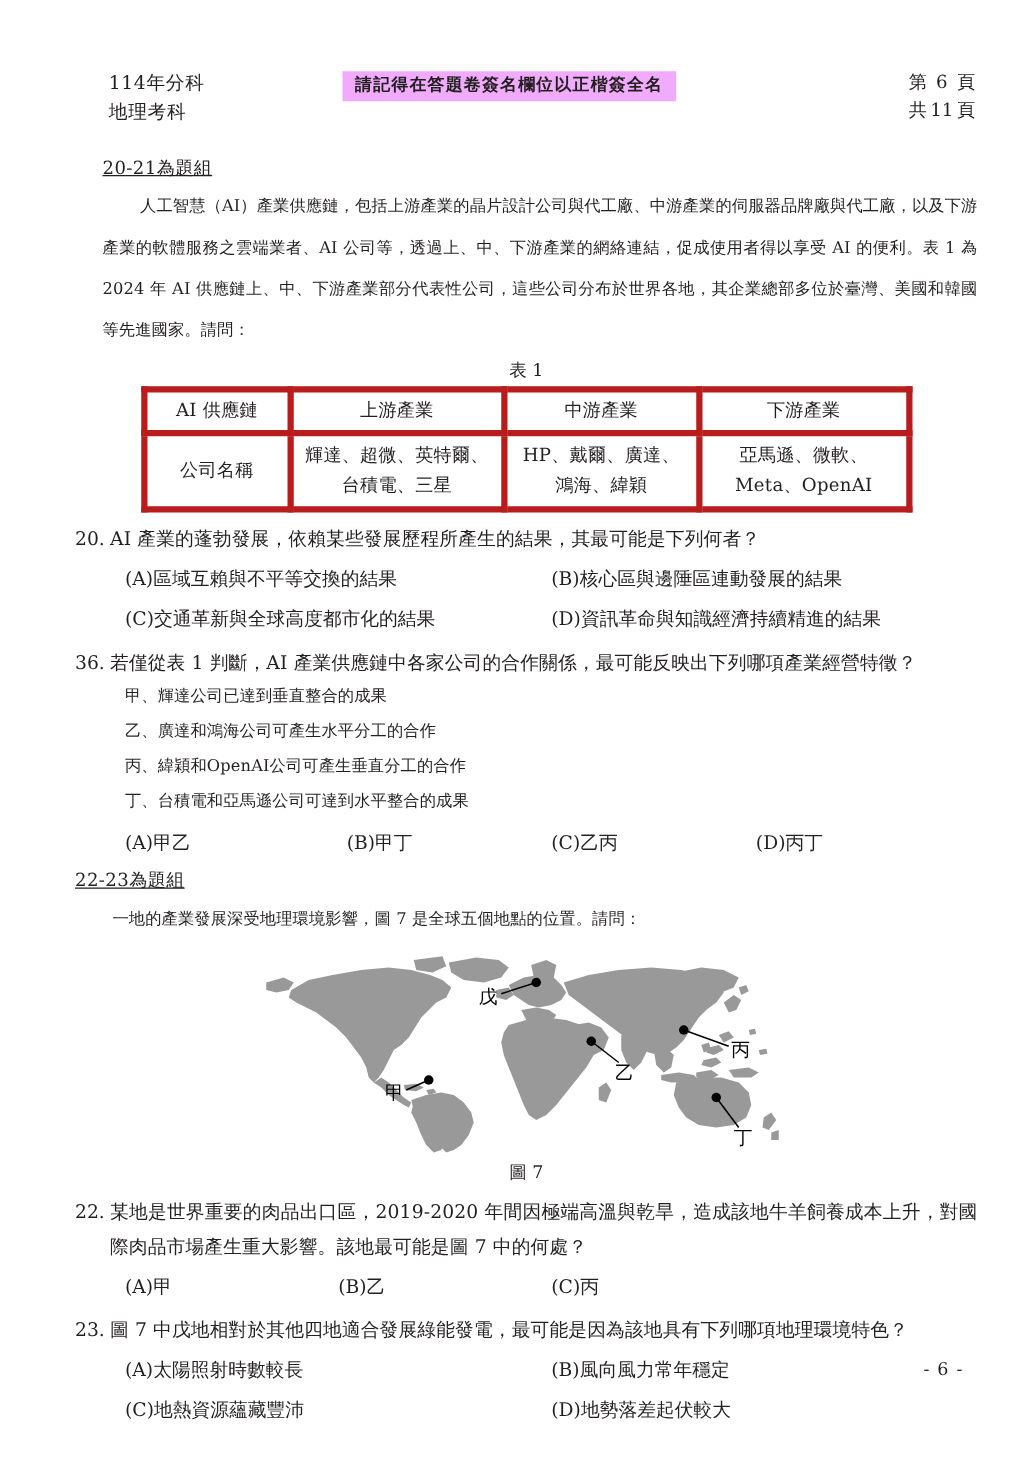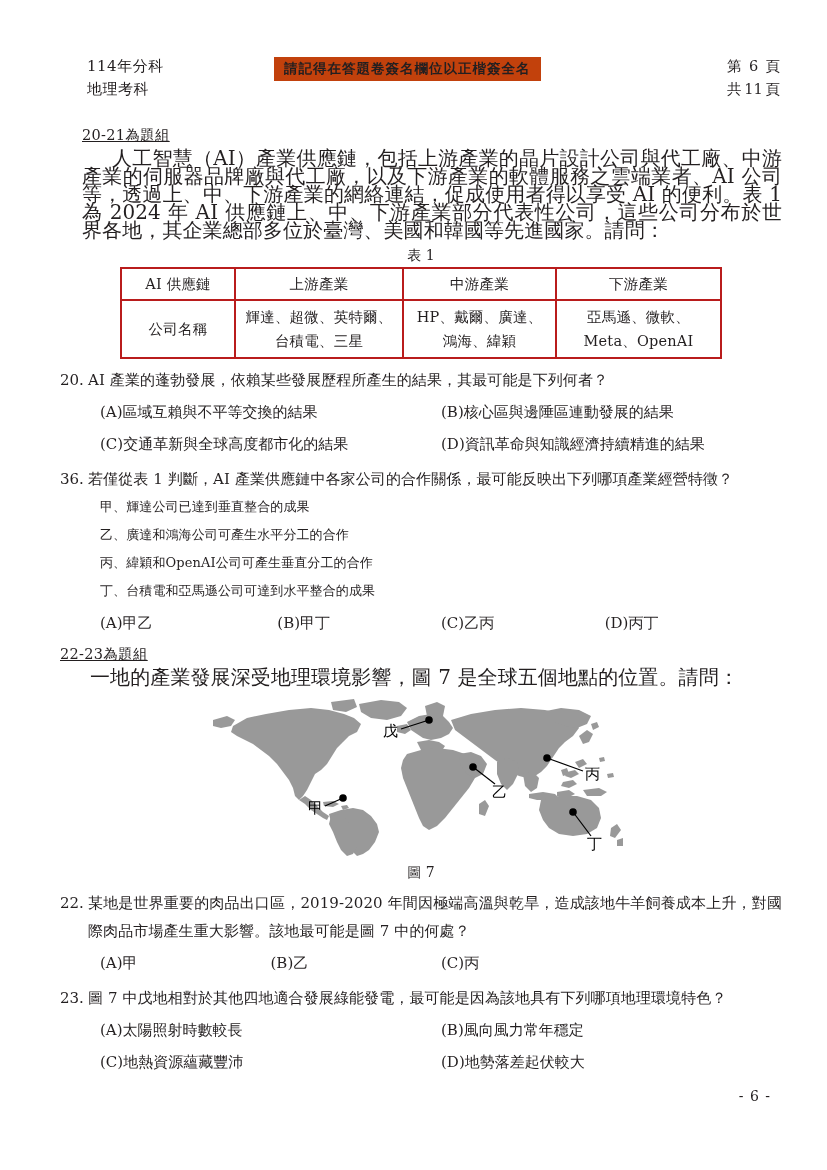--- a/index.html
+++ b/index.html
@@ -37,21 +37,21 @@
     top: 0;
     font-size: 15px;
     line-height: 23px;
     letter-spacing: 0.5px;
     white-space: nowrap;
   }
   .hdr-center {
     position: absolute;
     left: 214px;
     top: 2px;
-    background: #c2410c;
+    background: #f0abfc;
     padding: 3px 10px 4px 10px;
     font-size: 13.5px;
     line-height: 17px;
     letter-spacing: 1px;
     font-weight: bold;
     font-family: "DejaVu Serif", "Liberation Serif", serif;
     white-space: nowrap;
   }
   .hdr-right {
     position: absolute;
@@ -78,22 +78,22 @@
   }
   .grouphead {
     font-size: 14.5px;
     line-height: 22px;
     text-decoration: underline;
     display: inline-block;
     margin: 0 0 3px 22px;
     letter-spacing: 0.3px;
   }
   .para {
-    font-size: 20px;
-    line-height: 18px;
+    font-size: 13px;
+    line-height: 33px;
     text-align: justify;
     text-justify: inter-ideograph;
     margin: 0 0 0 22px;
     text-indent: 30px;
     letter-spacing: 0.1px;
   }
 
   
   .tablewrap {
     margin: 6px 0 0 0;
@@ -104,21 +104,21 @@
     line-height: 21px;
     margin-bottom: 1px;
   }
   table.t1 {
     border-collapse: collapse;
     margin: 0 auto;
     table-layout: fixed;
     width: 576px;
   }
   table.t1 td {
-    border: 2px solid #b91c1c;
+    border: 5px solid #b91c1c;
     text-align: center;
     vertical-align: middle;
     font-size: 14.5px;
     line-height: 24px;
     padding: 3px 2px;
     letter-spacing: 0.2px;
   }
   table.t1 .c0 { width: 108px; }
   table.t1 .c1 { width: 162px; }
   table.t1 .c2 { width: 147px; }

